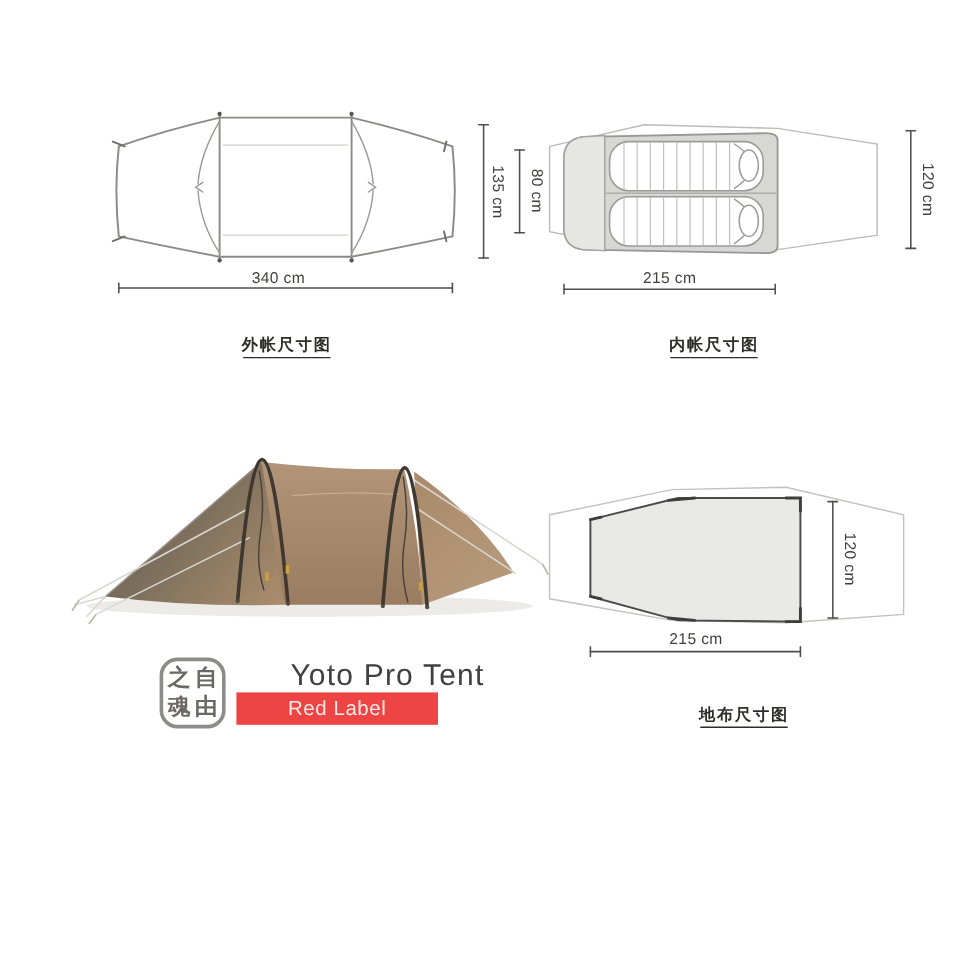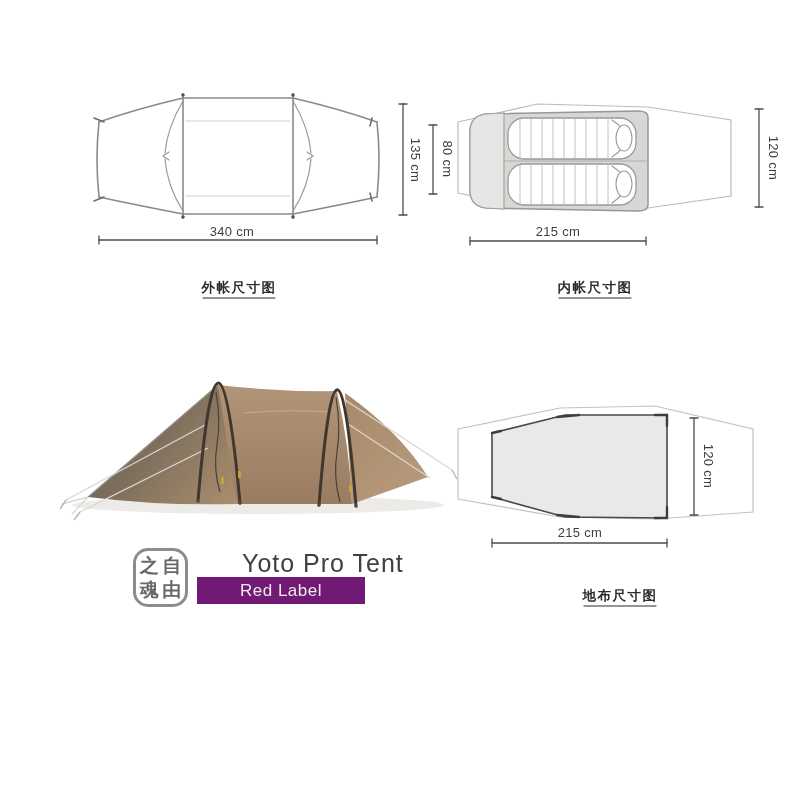--- a/index.html
+++ b/index.html
@@ -11,21 +11,21 @@
   .dim-label{font-size:13px;fill:#3f3f3d;letter-spacing:.3px;}
   .caption{font-size:13.5px;font-weight:700;fill:#2c2c2a;letter-spacing:1.5px;}
   .logo-seal{position:absolute;left:133px;top:548px;width:55px;height:59px;
      border:3px solid #8e8c8a;border-radius:15px;box-sizing:border-box;
      display:grid;grid-template-columns:1fr 1fr;grid-template-rows:1fr 1fr;
      align-items:center;justify-items:center;padding:2px;background:#fff;}
   .seal-char{font-size:19px;font-weight:700;color:#6a6866;line-height:1;}
   .product-name{position:absolute;left:200px;top:549px;font-size:25px;
      color:#404040;letter-spacing:1px;white-space:nowrap;margin-left:42px;}
   .red-banner{position:absolute;left:197px;top:577px;width:168px;height:27px;
-     background:#701a75;display:flex;align-items:center;justify-content:center;}
+     background:#ef4444;display:flex;align-items:center;justify-content:center;}
   .red-banner span{color:#f3eae8;font-size:17px;letter-spacing:.5px;}
 </style>
 </head>
 <body>
 
 <div class="canvas">
 
 <svg width="800" height="800" viewBox="0 0 800 800">
   <defs>
     <linearGradient id="fabricMain" x1="0" y1="0" x2="0" y2="1">

